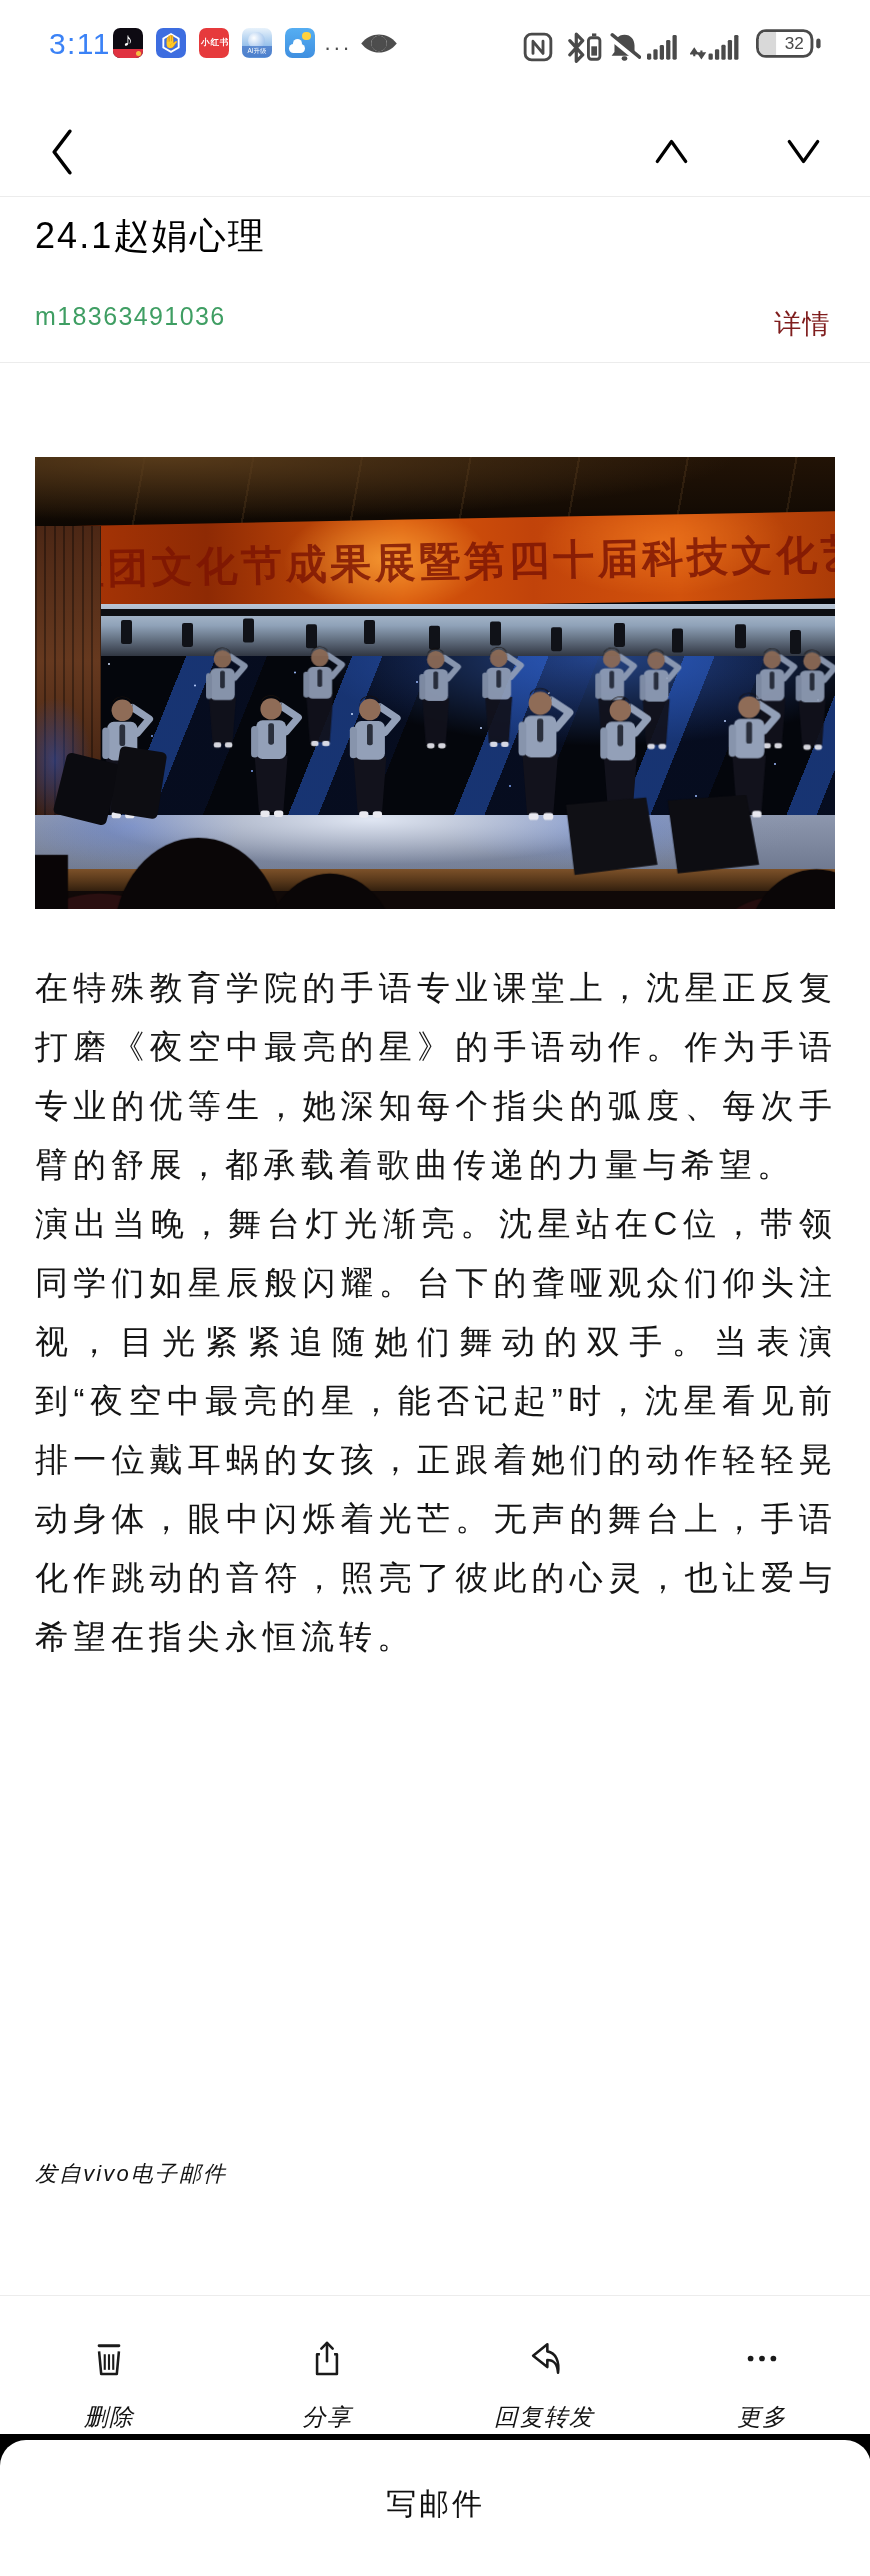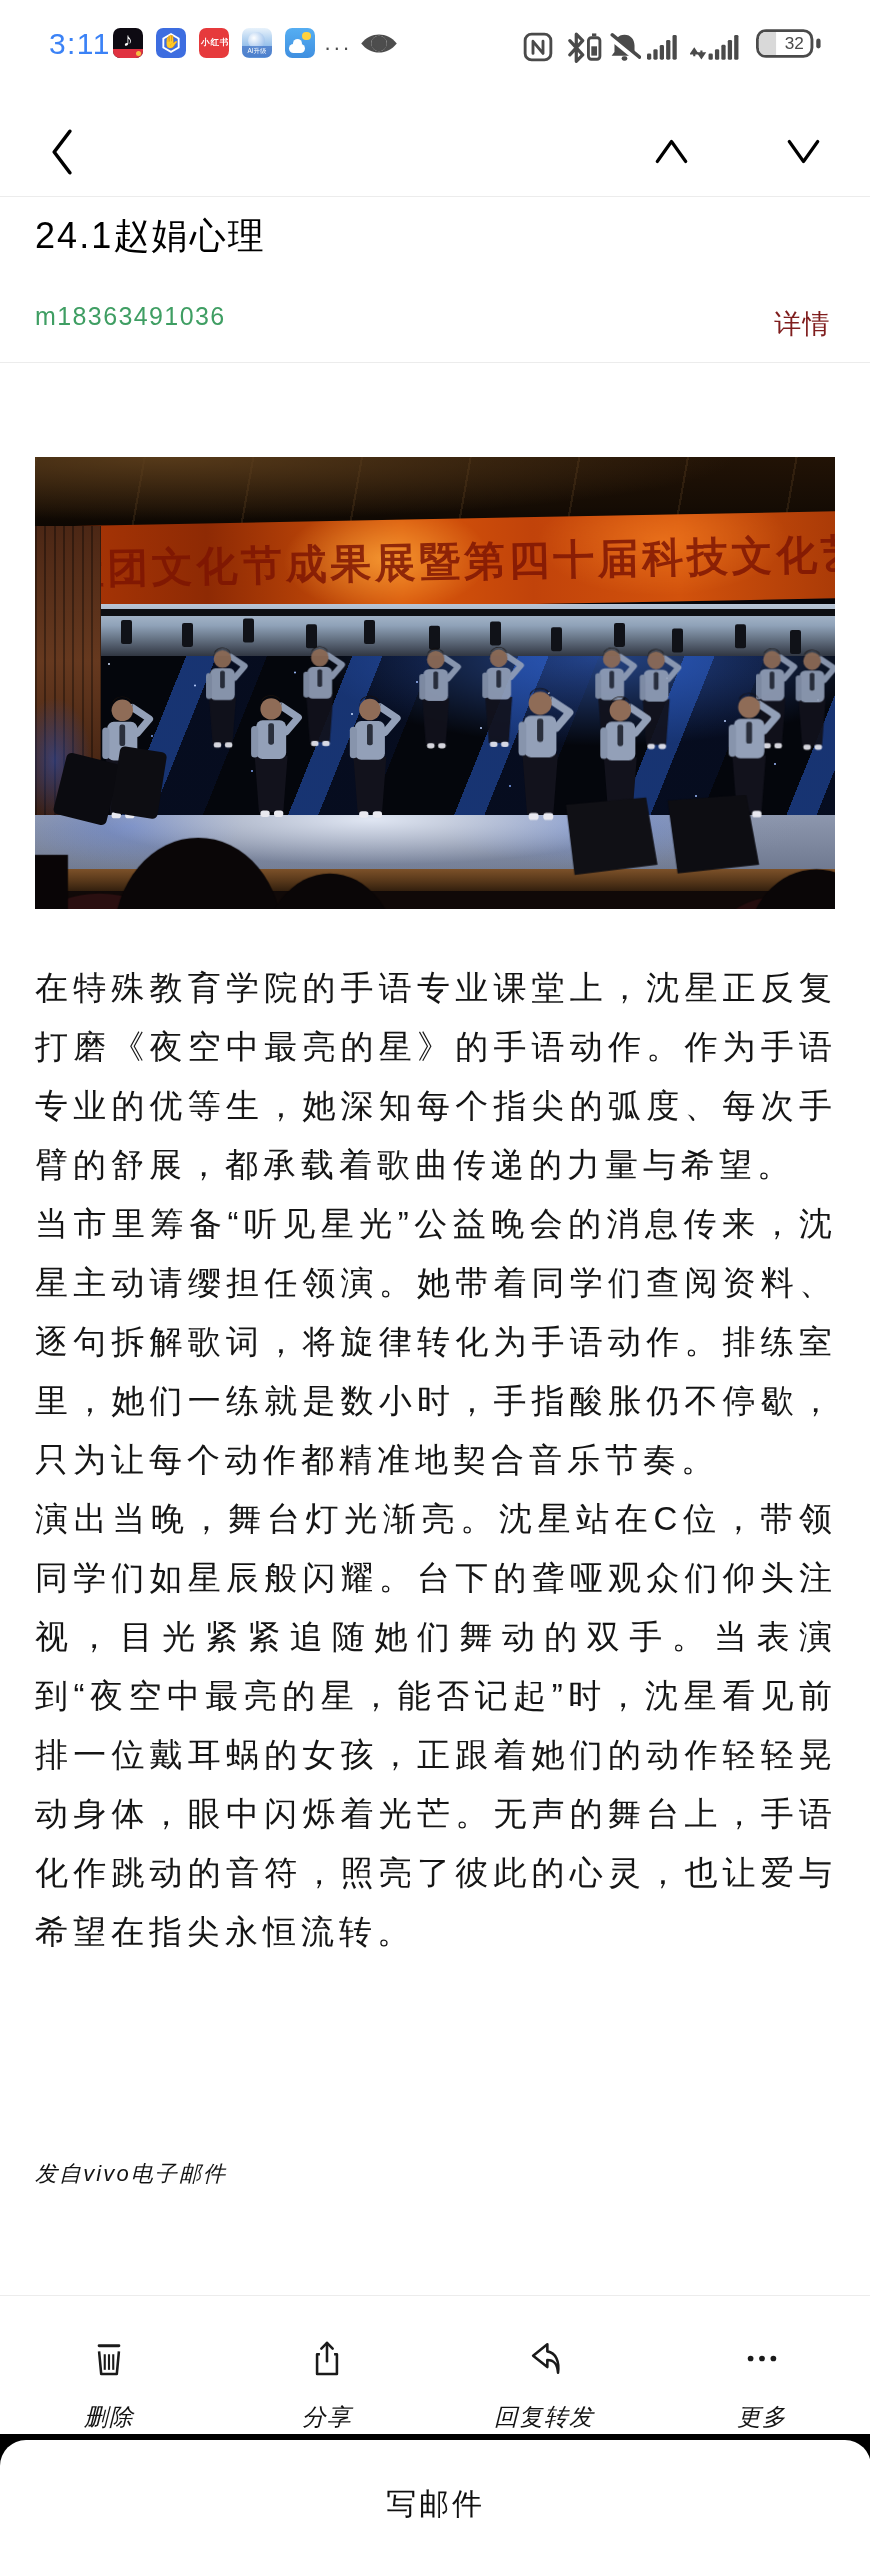--- a/index.html
+++ b/index.html
@@ -281,21 +281,20 @@
     <ellipse cx="1060" cy="648" rx="90" ry="36" fill="#240d0e"></ellipse>
     <rect x="-20" y="556" width="66" height="90" fill="#090506"></rect>
     <ellipse cx="228" cy="672" rx="118" ry="140" fill="#0a0607"></ellipse>
     <ellipse cx="412" cy="704" rx="96" ry="122" fill="#0a0607"></ellipse>
     <ellipse cx="1092" cy="688" rx="98" ry="112" fill="#0a0607"></ellipse>
   </svg>
 </div>
 
 <div class="mail-body">
   <p>在特殊教育学院的手语专业课堂上，沈星正反复打磨《夜空中最亮的星》的手语动作。作为手语专业的优等生，她深知每个指尖的弧度、每次手臂的舒展，都承载着歌曲传递的力量与希望。</p>
-  <p>当市里筹备“听见星光”公益晚会的消息传来，沈星主动请缨担任领演。她带着同学们查阅资料、逐句拆解歌词，将旋律转化为手语动作。排练室里，她们一练就是数小时，手指酸胀仍不停歇，只为让每个动作都精准地契合音乐节奏。</p>
   <p>演出当晚，舞台灯光渐亮。沈星站在C位，带领同学们如星辰般闪耀。台下的聋哑观众们仰头注视，目光紧紧追随她们舞动的双手。当表演到“夜空中最亮的星，能否记起”时，沈星看见前排一位戴耳蜗的女孩，正跟着她们的动作轻轻晃动身体，眼中闪烁着光芒。无声的舞台上，手语化作跳动的音符，照亮了彼此的心灵，也让爱与希望在指尖永恒流转。</p>
 </div>
 <div class="signature">发自vivo电子邮件</div>
 
 <div class="divider" style="top:2295px"></div>
 
 <div class="tb-item" style="left:30px">
   <span>
     <svg width="34" height="37" viewBox="0 0 48 52">
       <line x1="10" y1="8" x2="38" y2="8" stroke="#1a1a1a" stroke-width="4" stroke-linecap="round"></line>

